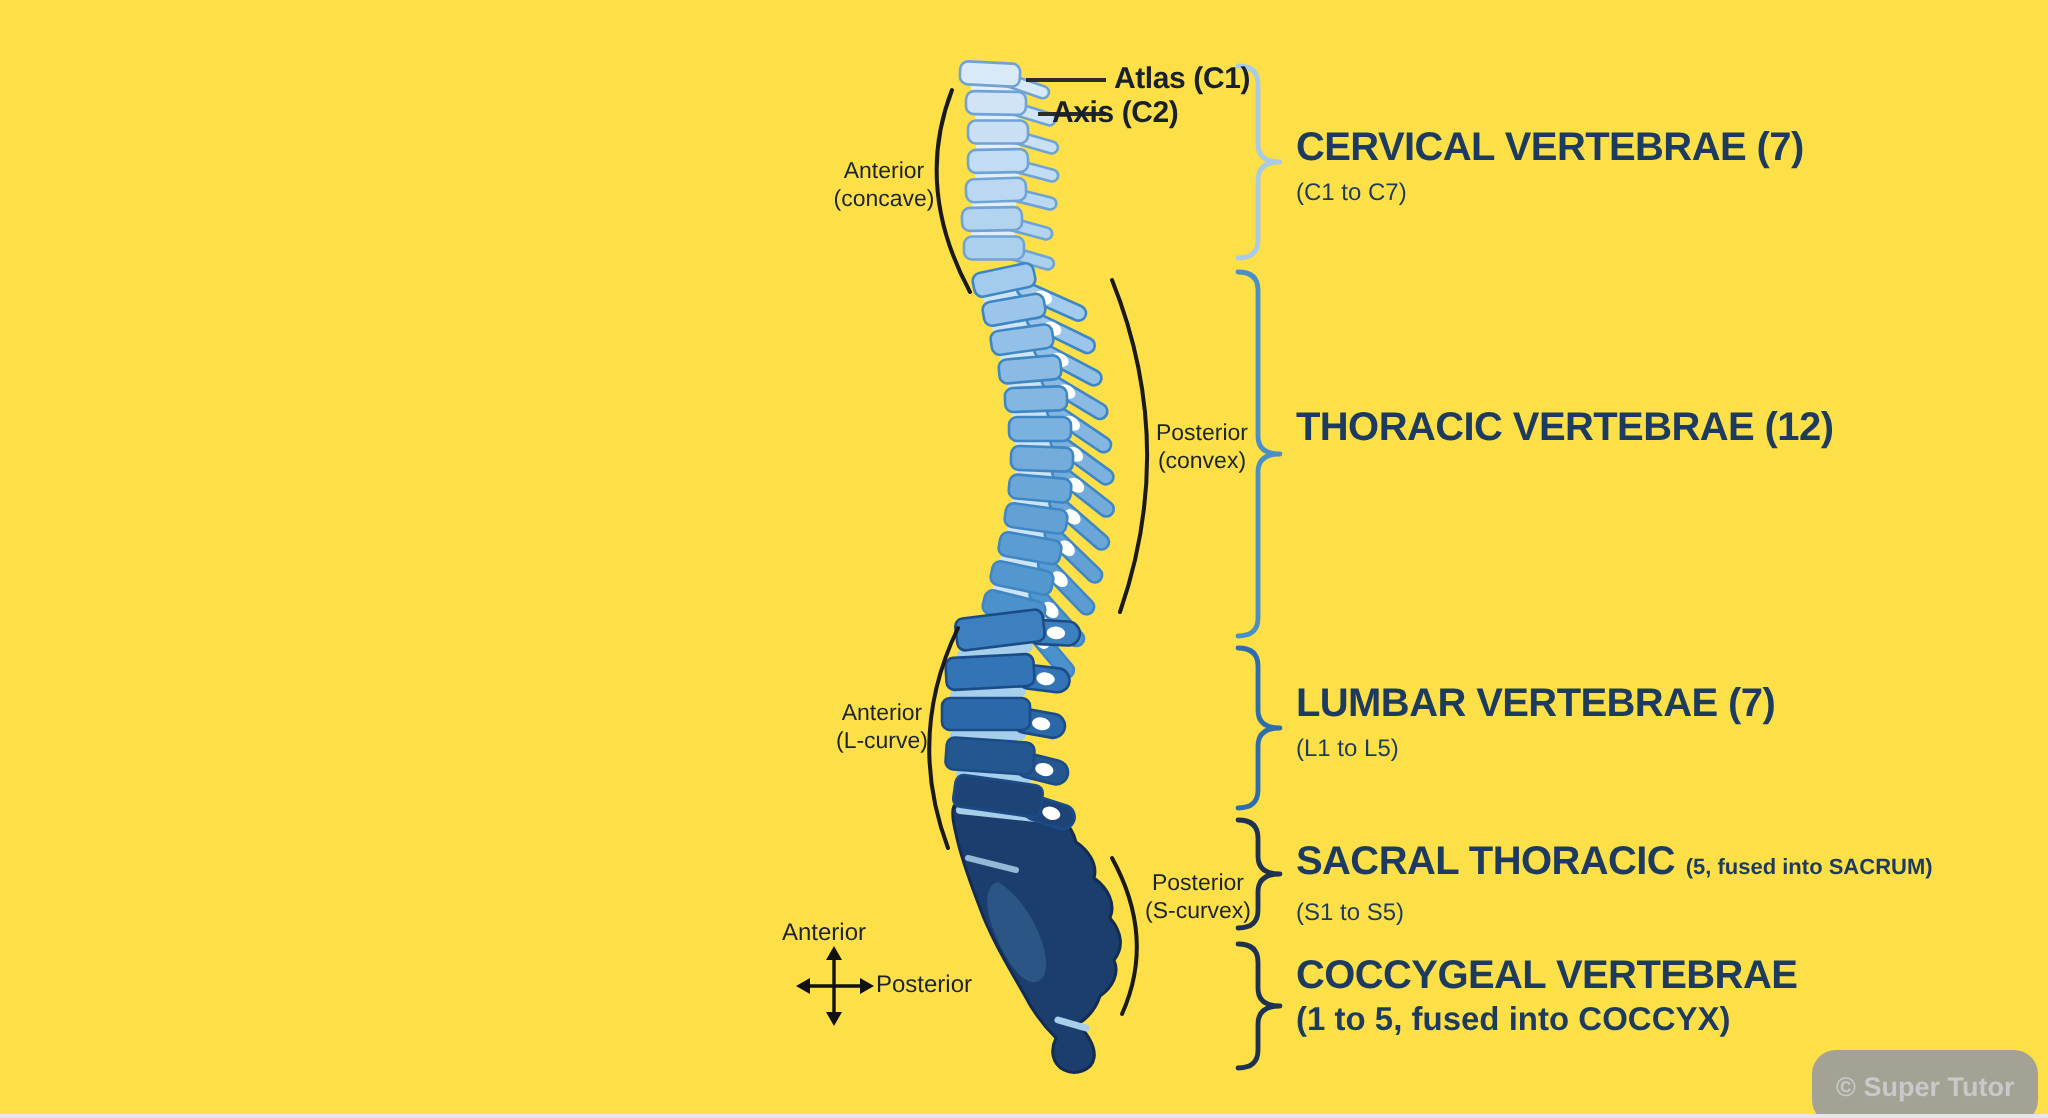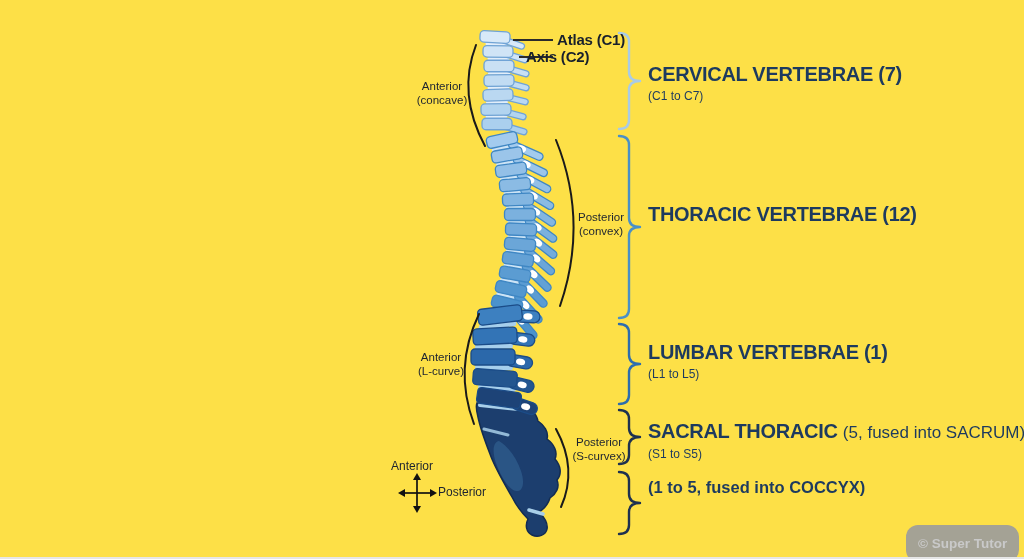--- a/index.html
+++ b/index.html
@@ -2,21 +2,21 @@
 <html><head>
 <meta charset="utf-8">
 <title>Vertebral Column Diagram</title>
 <style>
   html,body{margin:0;padding:0;background:#fff;}
   .stage{position:relative;width:1024px;height:559px;background:#fde047;overflow:hidden;
          font-family:"Liberation Sans",sans-serif;}
   svg{position:absolute;left:0;top:0;}
   .sec-heading{position:absolute;white-space:nowrap;color:#1d3a5f;}
   .sec-title{font-size:20px;font-weight:bold;line-height:23px;letter-spacing:-0.3px;}
-  .sec-suffix{font-size:17px;font-weight:normal;letter-spacing:0;}
+  .sec-suffix{font-size:11px;font-weight:bold;letter-spacing:0;}
   .sec-range{font-size:12px;line-height:21px;font-weight:normal;}
   .sec-sub-bold{font-size:16.5px;line-height:21px;font-weight:bold;}
   .mini-label{position:absolute;font-size:11.5px;line-height:13.5px;text-align:center;color:#1c2330;}
   .pointer-label{position:absolute;font-size:15px;line-height:16px;color:#18202c;font-weight:bold;letter-spacing:-0.2px;}
   .compass-label{position:absolute;font-size:12px;line-height:13px;color:#1c2330;}
   .watermark{position:absolute;left:906px;top:525px;height:37px;padding:0 12px;border-radius:12px;
              background:rgba(156,156,156,0.92);color:#c9c9c9;font-size:13.5px;font-weight:bold;
              display:flex;align-items:center;}
   .bottom-edge{position:absolute;left:0;right:0;bottom:0;height:2px;background:#e6e6e6;}
 </style>
@@ -305,26 +305,27 @@
   <div class="compass-label" style="left:438px;top:486px">Posterior</div>
 
   <div class="sec-heading" style="left:648px;top:63px">
     <div class="sec-title">CERVICAL VERTEBRAE (7)</div>
     <div class="sec-range">(C1 to C7)</div>
   </div>
   <div class="sec-heading" style="left:648px;top:203px">
     <div class="sec-title">THORACIC VERTEBRAE (12)</div>
   </div>
   <div class="sec-heading" style="left:648px;top:341px">
-    <div class="sec-title">LUMBAR VERTEBRAE (1)</div>
+    <div class="sec-title">LUMBAR VERTEBRAE (7)</div>
     <div class="sec-range">(L1 to L5)</div>
   </div>
   <div class="sec-heading" style="left:648px;top:420px">
     <div class="sec-title"><span>SACRAL THORACIC</span> <span class="sec-suffix">(5, fused into SACRUM)</span></div>
     <div class="sec-range">(S1 to S5)</div>
   </div>
   <div class="sec-heading" style="left:648px;top:477px">
+    <div class="sec-title">COCCYGEAL VERTEBRAE</div>
     <div class="sec-sub-bold">(1 to 5, fused into COCCYX)</div>
   </div>
 
   <div class="watermark">© Super Tutor</div>
   <div class="bottom-edge"></div>
 </div>
 
 </body></html>

